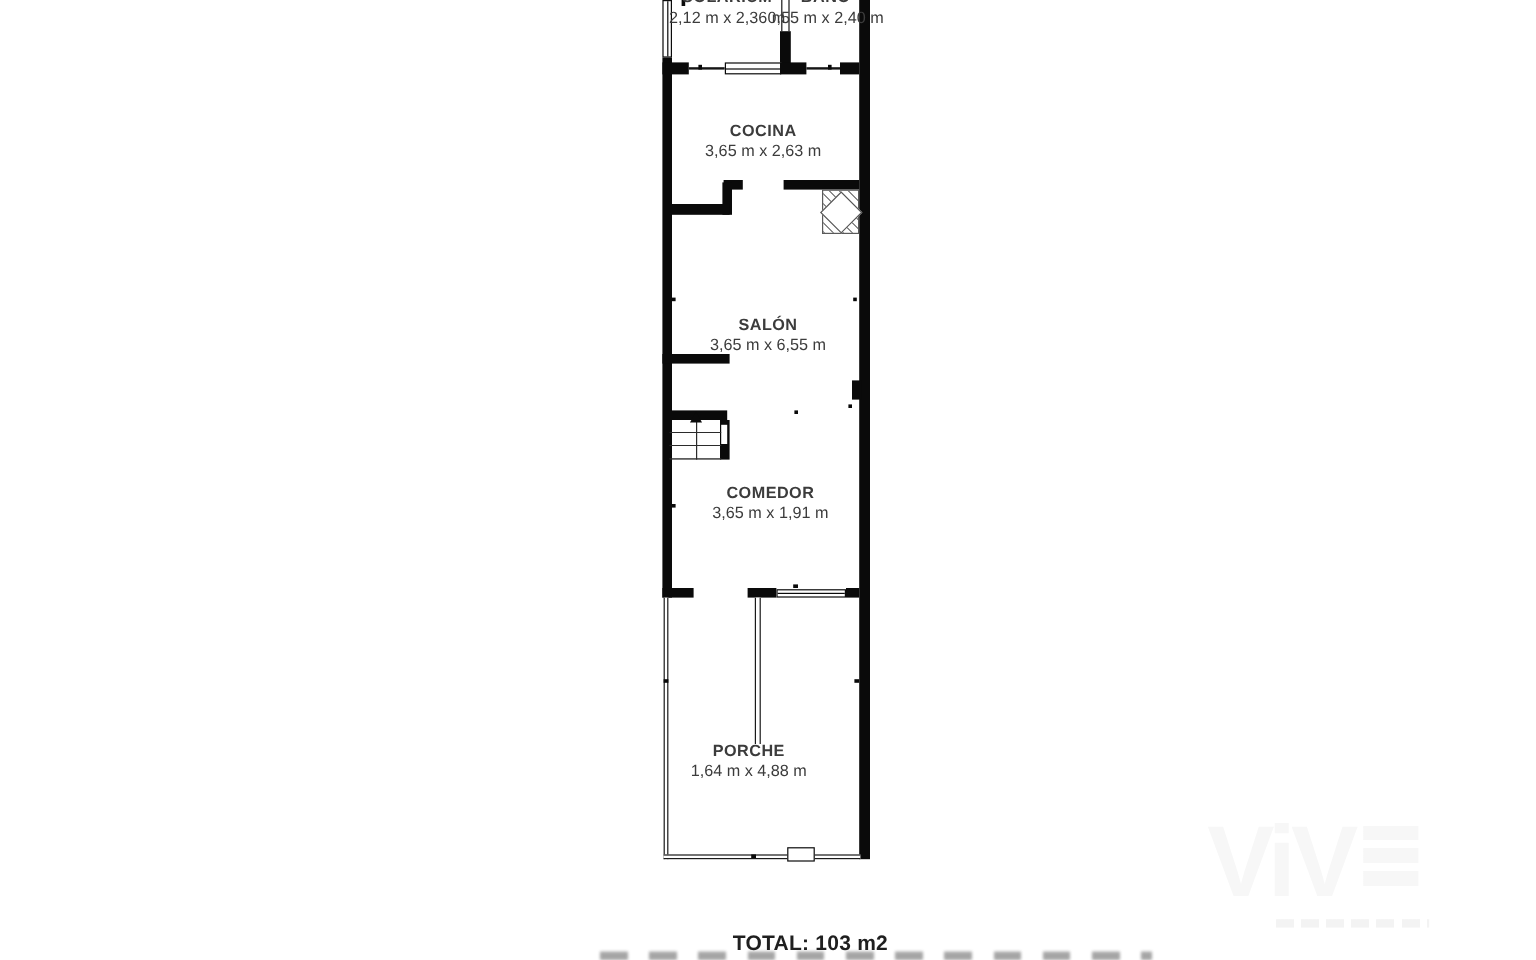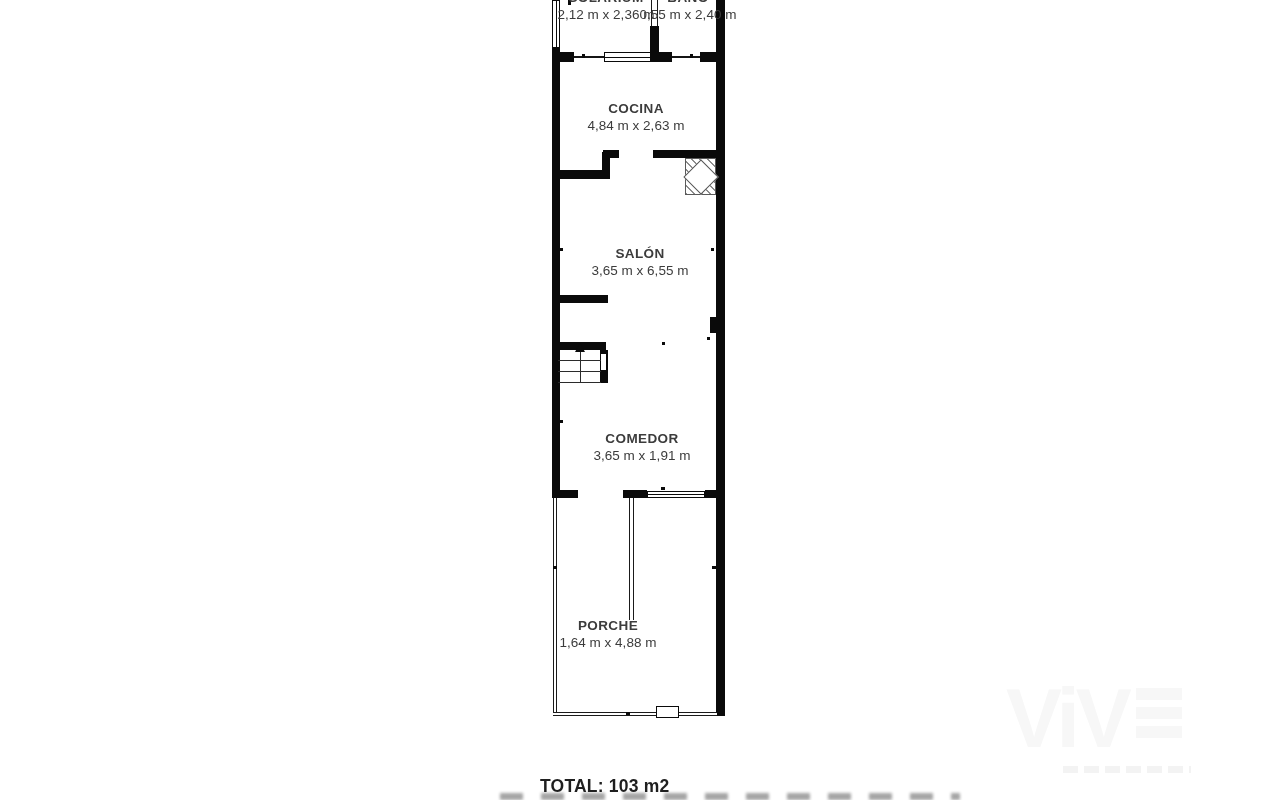--- a/index.html
+++ b/index.html
@@ -19,21 +19,21 @@
   .sill{position:absolute;height:1.6px;background:#151515;}
   .stairs{position:absolute;background:repeating-linear-gradient(to bottom,transparent 0 9.6px,#2b2b2b 9.6px 11px);border-bottom:1.4px solid #2b2b2b;box-sizing:border-box;}
   .stairs-mid{position:absolute;width:1.3px;background:#2b2b2b;}
   .arrow-up{position:absolute;width:0;height:0;border-left:5px solid transparent;border-right:5px solid transparent;border-bottom:9px solid #0a0a0a;}
   .hatch{position:absolute;background:repeating-linear-gradient(45deg,#8d8d8d 0 1.2px,transparent 1.2px 5.6px);border:1px solid #5a5a5a;box-sizing:border-box;}
   .hatch-diamond{position:absolute;left:50%;top:52%;width:23px;height:23px;background:#fff;border:1.2px solid #555;transform:translate(-50%,-50%) rotate(45deg);}
   .gate{position:absolute;background:#fff;border:1.6px solid #0a0a0a;box-sizing:border-box;}
   .room-label{position:absolute;text-align:center;color:#3c3c3c;font-size:13.5px;line-height:14.5px;white-space:nowrap;}
   .room-name{font-weight:600;letter-spacing:.4px;}
   .room-dims{margin-top:2px;font-weight:400;}
-  .total{position:absolute;left:540px;top:776px;width:200px;text-align:left;font-weight:700;font-size:17.5px;color:#1f1f1f;letter-spacing:.2px;}
+  .total{position:absolute;left:540px;top:776px;width:200px;text-align:right;font-weight:700;font-size:17.5px;color:#1f1f1f;letter-spacing:.2px;}
   .watermark{position:absolute;left:1006px;top:682px;display:flex;align-items:flex-start;color:#f7f7f7;font-weight:700;font-size:84px;line-height:72px;letter-spacing:-4px;user-select:none;}
   .wm-e{width:46px;height:54px;margin-left:8px;margin-top:6px;background:repeating-linear-gradient(to bottom,#f7f7f7 0 12px,transparent 12px 19px);}
   .wm-tagline{position:absolute;left:1063px;top:766px;width:128px;height:7px;background:repeating-linear-gradient(90deg,#f3f3f3 0 15px,transparent 15px 21px);}
   .smudge{position:absolute;left:500px;top:793px;width:460px;height:7px;filter:blur(1.4px);opacity:.65;background:repeating-linear-gradient(90deg,rgba(60,60,60,.7) 0 23px,transparent 23px 41px);}
 </style>
 </head>
 <body>
 
 <div id="canvas">
 
@@ -98,31 +98,31 @@
   <div class="room-label" style="left:545px;top:-9px;width:122px;">
     <div class="room-name">SOLARIUM</div>
     <div class="room-dims">2,12 m x 2,36 m</div>
   </div>
   <div class="room-label" style="left:632px;top:-9px;width:112px;">
     <div class="room-name">BAÑO</div>
     <div class="room-dims">0,55 m x 2,40 m</div>
   </div>
   <div class="room-label" style="left:576px;top:102px;width:120px;">
     <div class="room-name">COCINA</div>
-    <div class="room-dims">4,84 m x 2,63 m</div>
+    <div class="room-dims">3,65 m x 2,63 m</div>
   </div>
-  <div class="room-label" style="left:580px;top:247px;width:120px;">
+  <div class="room-label" style="left:580px;top:264px;width:120px;">
     <div class="room-name">SALÓN</div>
     <div class="room-dims">3,65 m x 6,55 m</div>
   </div>
-  <div class="room-label" style="left:582px;top:432px;width:120px;">
+  <div class="room-label" style="left:582px;top:404px;width:120px;">
     <div class="room-name">COMEDOR</div>
     <div class="room-dims">3,65 m x 1,91 m</div>
   </div>
-  <div class="room-label" style="left:548px;top:619px;width:120px;">
+  <div class="room-label" style="left:564px;top:619px;width:120px;">
     <div class="room-name">PORCHE</div>
     <div class="room-dims">1,64 m x 4,88 m</div>
   </div>
 
   <div class="total">TOTAL: 103 m2</div>
 
   <div class="watermark">
     <span>ViV</span>
     <span class="wm-e"></span>
   </div>

